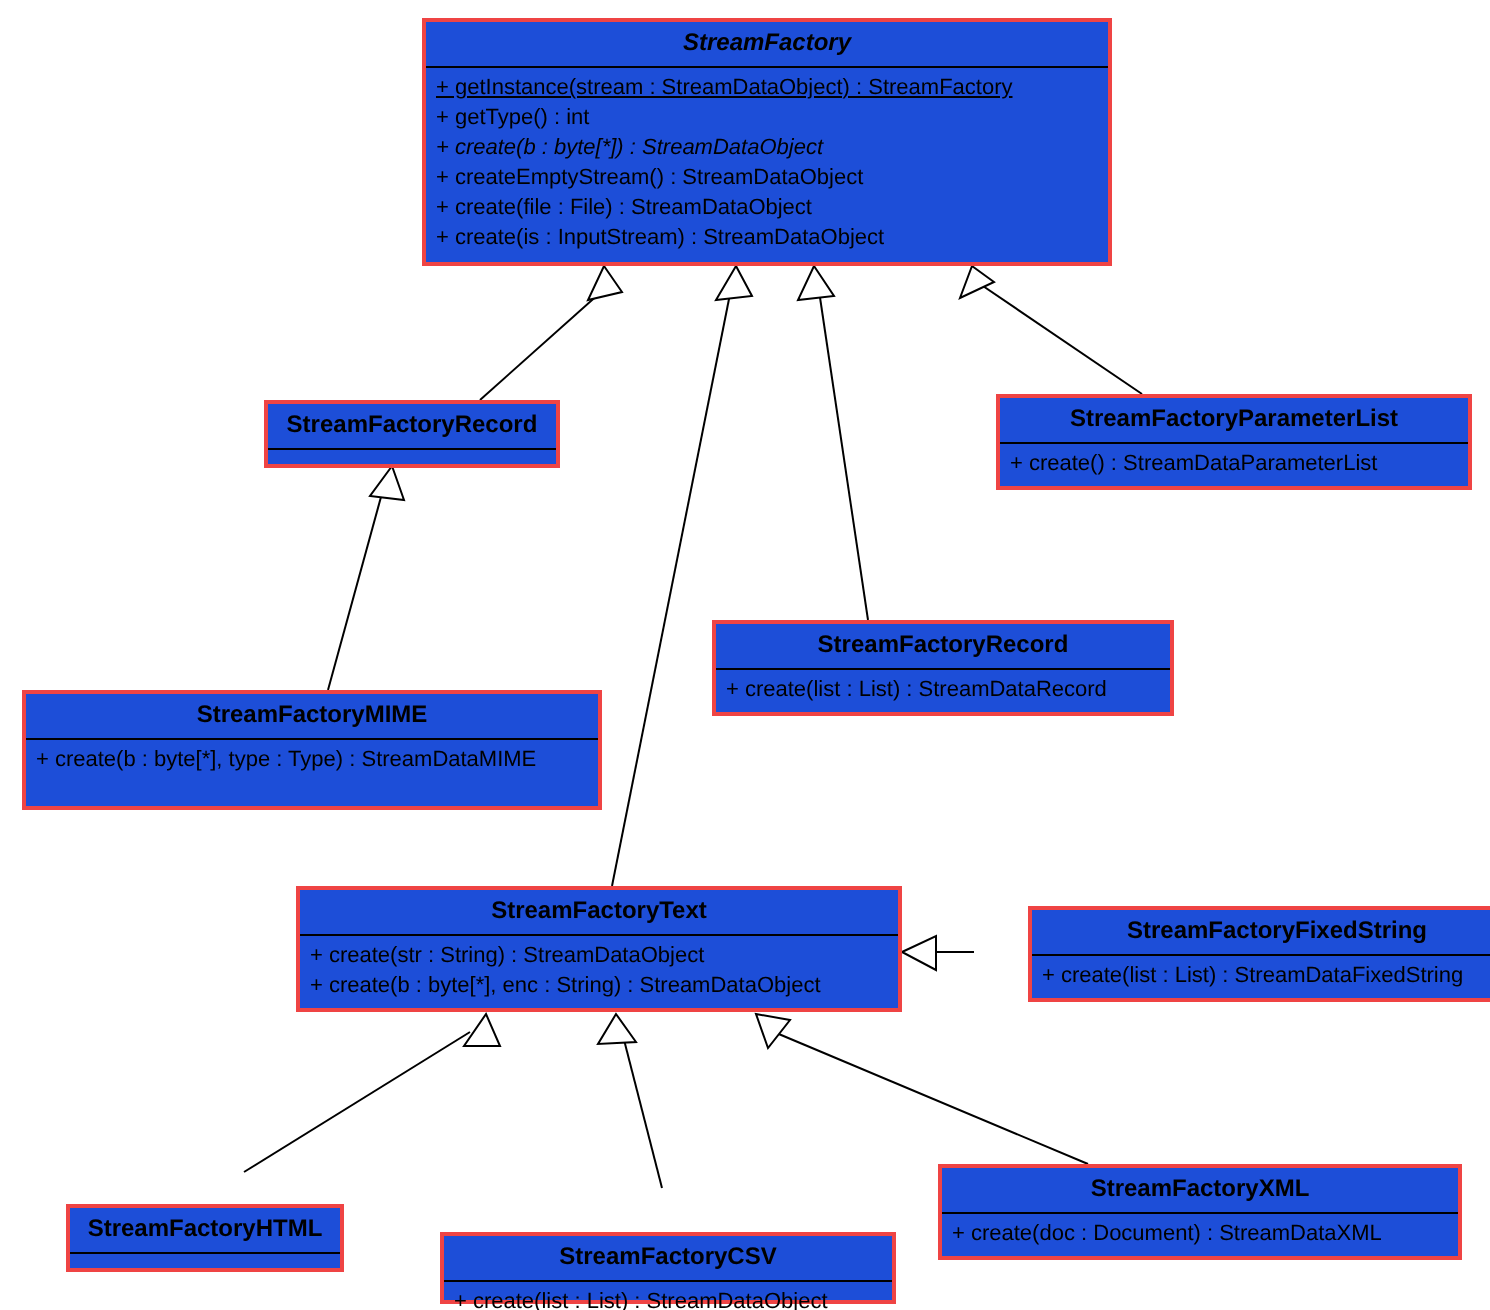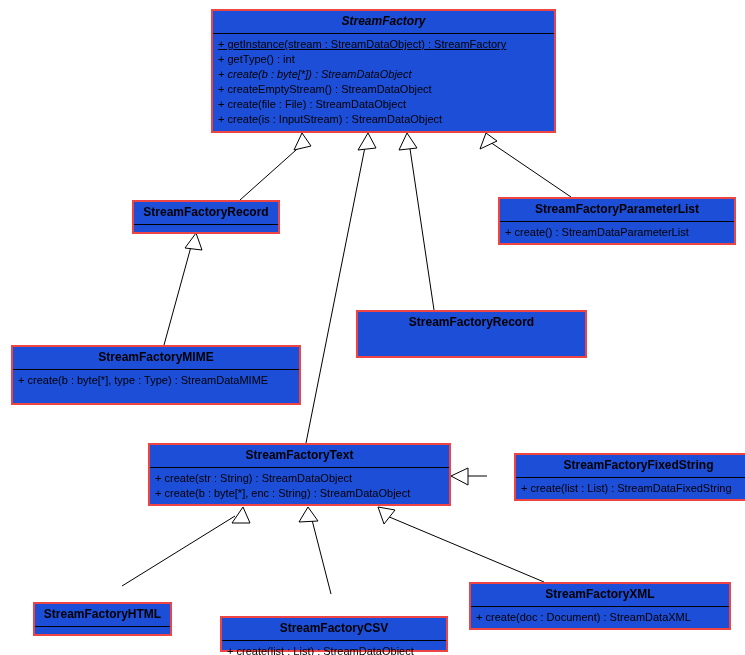--- a/index.html
+++ b/index.html
@@ -107,20 +107,23 @@
         <div class="uml-members empty"></div>
       </div>
       <div class="uml-class" style="left: 498px; top: 197px; width: 238px; height: 48px;">
         <div class="uml-name">StreamFactoryParameterList</div>
         <div class="uml-members">
           <div class="uml-member">+ create() : StreamDataParameterList</div>
         </div>
       </div>
       <div class="uml-class" style="left: 356px; top: 310px; width: 231px; height: 48px;">
         <div class="uml-name">StreamFactoryRecord</div>
+        <div class="uml-members">
+          <div class="uml-member">+ create(list : List) : StreamDataRecord</div>
+        </div>
       </div>
       <div class="uml-class" style="left: 11px; top: 345px; width: 290px; height: 60px;">
         <div class="uml-name">StreamFactoryMIME</div>
         <div class="uml-members">
           <div class="uml-member">+ create(b : byte[*], type : Type) : StreamDataMIME</div>
         </div>
       </div>
       <div class="uml-class" style="left: 148px; top: 443px; width: 303px; height: 63px;">
         <div class="uml-name">StreamFactoryText</div>
         <div class="uml-members">

